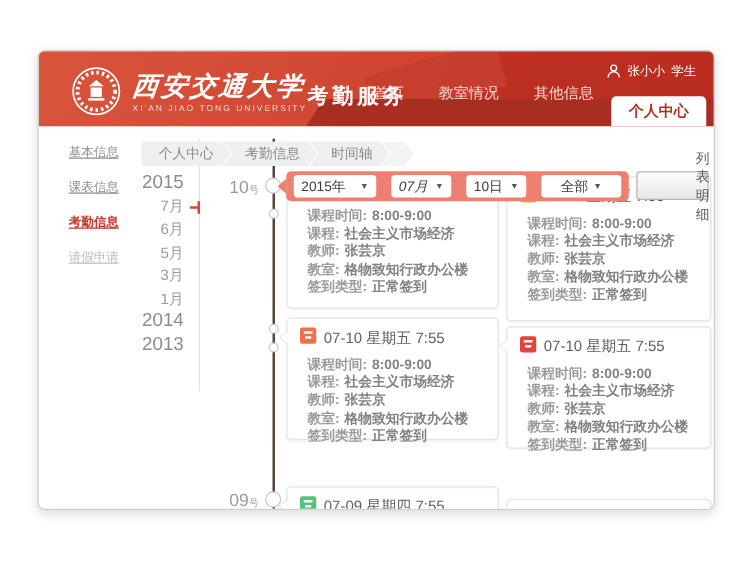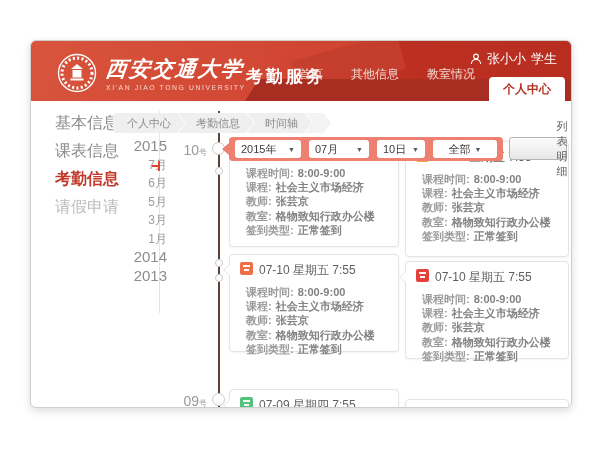--- a/index.html
+++ b/index.html
@@ -15,41 +15,41 @@
   .deco-b{position:absolute;right:-80px;top:-30px;width:340px;height:190px;background:rgba(90,5,0,.08);transform:rotate(-16deg);}
   .navstrip{position:absolute;left:0;top:38px;height:22px;right:0;background:#a82e21;
             clip-path:polygon(228px 0,100% 0,100% 100%,214px 100%);}
   .logo-group{position:absolute;left:26px;top:12px;display:flex;align-items:center;z-index:3;}
   .seal{width:40px;height:40px;flex:0 0 40px;}
   .univ{margin-left:9px;}
   .univ-cn{font-family:"Liberation Serif","DejaVu Serif",serif;font-style:italic;font-weight:bold;
            color:#fff;font-size:21px;letter-spacing:2px;transform:skewX(-6deg);white-space:nowrap;}
   .univ-en{font-size:6.8px;color:#f3d9d1;letter-spacing:1.6px;margin-top:1px;white-space:nowrap;}
   .app-title{color:#fff;font-weight:bold;font-size:17px;letter-spacing:3px;align-self:center;margin-top:6px;white-space:nowrap;}
-  .userinfo{position:absolute;right:14px;top:9px;display:flex;align-items:center;gap:5px;color:#fff;font-size:13px;z-index:4;cursor:pointer;}
+  .userinfo{position:absolute;right:14px;top:9px;display:flex;align-items:center;gap:5px;color:#fff;font-size:10px;z-index:4;cursor:pointer;}
   .nav{position:absolute;right:6px;top:38px;height:22px;display:flex;align-items:flex-end;z-index:4;}
   .nav-item{height:38px;line-height:22px;padding:0 14px;color:#f3d8d2;font-size:12px;cursor:pointer;white-space:nowrap;}
   .nav-item.tab{background:#fff;color:#b23325;border-radius:4px 4px 0 0;height:24px;line-height:24px;font-weight:bold;}
 
   
   .breadcrumb{position:absolute;left:82px;top:72px;display:flex;z-index:6;}
   .crumb{height:20px;line-height:20px;background:#efefef;color:#8b8b8b;font-size:11px;
          padding:0 14px 0 18px;margin-left:-7px;white-space:nowrap;
          clip-path:polygon(0 0,calc(100% - 8px) 0,100% 50%,calc(100% - 8px) 100%,0 100%,8px 50%);cursor:pointer;}
   .crumb.first{margin-left:0;clip-path:polygon(0 0,calc(100% - 8px) 0,100% 50%,calc(100% - 8px) 100%,0 100%);border-radius:3px 0 0 3px;padding-left:14px;}
   .crumb.ghost{width:14px;padding:0 6px;background:#f3f3f3;}
 
   
   .sidebar{position:absolute;left:24px;top:68px;width:96px;z-index:2;}
-  .side-item{height:28px;line-height:28px;font-size:16px;color:#8c8c8c;cursor:pointer;}
+  .side-item{height:28px;line-height:28px;font-size:10px;color:#8c8c8c;cursor:pointer;text-decoration:underline;}
   .side-item.dim{color:#bcbcbc;}
   .side-item.active{color:#c0392b;font-weight:bold;}
 
   
-  .year-scale{position:absolute;left:68px;top:96px;width:68px;text-align:right;z-index:2;}
+  .year-scale{position:absolute;left:48px;top:96px;width:68px;text-align:right;z-index:2;}
   .ys{line-height:18.5px;color:#a2a2a2;cursor:pointer;}
   .ys-year{font-size:15px;color:#8d8d8d;}
   .ys-month{font-size:12px;color:#9c9c9c;}
   .scale-divider{position:absolute;left:128px;top:70px;width:1px;height:202px;background:#e4e4e4;}
   .cur-marker-h{position:absolute;left:121px;top:124px;width:7px;height:2px;background:#e0442e;z-index:3;}
   .cur-marker-v{position:absolute;left:127px;top:120px;width:2px;height:10px;background:#e0442e;z-index:3;}
 
   
   .axis{position:absolute;left:187px;top:70px;width:2px;height:296px;background:#5d4438;}
   .node{position:absolute;background:#fff;border:1px solid #c9c9c9;border-radius:50%;box-sizing:border-box;z-index:3;}
@@ -59,21 +59,21 @@
   .day-num{font-size:14px;}
   .day-unit{font-size:8px;}
 
   
   .filterbar{position:absolute;left:198px;top:96px;width:274px;height:24px;background:#ee8072;border-radius:4px;
              display:flex;align-items:center;justify-content:space-between;padding:0 6px;box-sizing:border-box;z-index:8;}
   .filterbar .tri{position:absolute;left:-7px;top:6px;width:0;height:0;
                   border-top:6px solid transparent;border-bottom:6px solid transparent;border-right:7px solid #ee8072;}
   .dropdown{height:18px;background:#fff;border-radius:3px;display:flex;align-items:center;justify-content:space-between;
             padding:0 6px;box-sizing:border-box;font-size:11px;color:#3c3c3c;cursor:pointer;}
-  .dd-year{width:66px;} .dd-month{width:60px;} .dd-day{width:48px;} .dd-type{width:64px;justify-content:center;}
+  .dd-year{width:66px;} .dd-month{width:48px;font-style:italic;} .dd-day{width:48px;} .dd-type{width:64px;justify-content:center;}
   .caret{font-size:7px;color:#4a5b6b;margin-left:4px;}
   .listbtn{position:absolute;left:478px;top:96px;width:58px;height:23px;border:1px solid #b5b5b5;border-radius:3px;
            background:linear-gradient(#fcfcfc,#e7e7e7);font-size:11px;color:#5c5c5c;
            display:flex;align-items:center;justify-content:center;z-index:8;cursor:pointer;box-sizing:border-box;padding-left:48px;}
 
   
   .card{position:absolute;background:#fff;border:1px solid #e7e3e1;border-radius:4px;box-sizing:border-box;
         box-shadow:0 1px 2px rgba(0,0,0,.05);z-index:4;}
   .card .arr-o{position:absolute;left:-7px;top:9px;width:0;height:0;
                border-top:6px solid transparent;border-bottom:6px solid transparent;border-right:7px solid #e7e3e1;}
@@ -126,22 +126,22 @@
         <svg width="12" height="12" viewBox="0 0 12 12">
           <circle cx="6" cy="3.4" r="2.3" fill="none" stroke="#fff" stroke-width="1.1"></circle>
           <path d="M1.4 11 a4.6 4.6 0 0 1 9.2 0" fill="none" stroke="#fff" stroke-width="1.1"></path>
         </svg>
         <span>张小小</span>
         <span>学生</span>
       </div>
 
       <div class="nav">
         <div class="nav-item">首页</div>
+        <div class="nav-item">教室情况</div>
         <div class="nav-item">其他信息</div>
-        <div class="nav-item">教室情况</div>
         <div class="nav-item tab">个人中心</div>
       </div>
     </div>
 
     <div class="breadcrumb">
       <div class="crumb first">个人中心</div>
       <div class="crumb">考勤信息</div>
       <div class="crumb">时间轴</div>
       <div class="crumb ghost"></div>
     </div>

